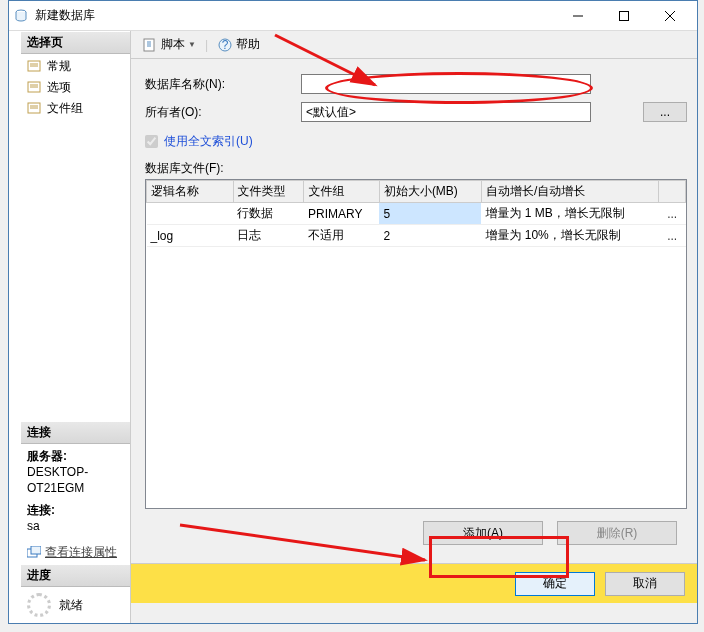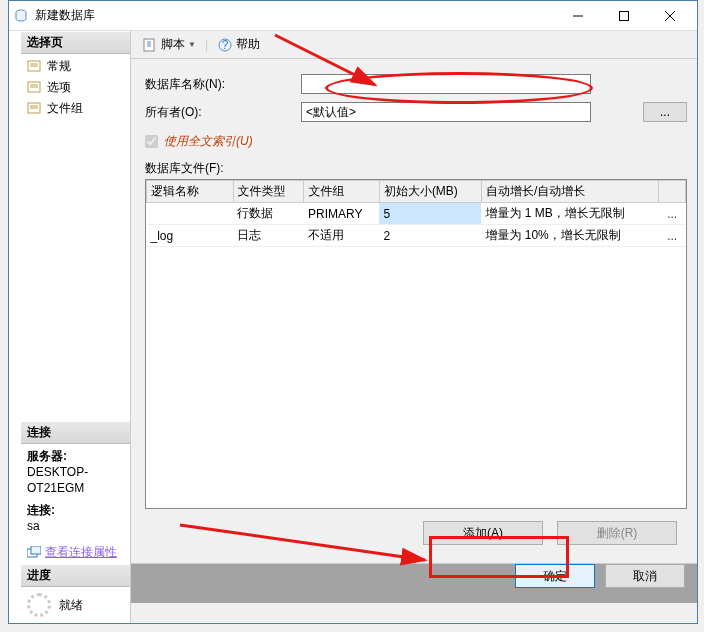--- a/index.html
+++ b/index.html
@@ -11,47 +11,47 @@
 .titlebar .ctrl { width: 46px; height: 30px; display: flex; align-items: center; justify-content: center; cursor: pointer; }
 .body { flex: 1; display: flex; overflow: hidden; }
 .sidebar { width: 172px; background: #fff; border-right: 1px solid #ccc; display: flex; flex-direction: column; padding-left: 12px; }
 .section-header { background: linear-gradient(#e8e8e8,#d8d8d8); border-top:1px solid #fff; border-bottom: 1px solid #bbb; padding: 2px 6px; font-weight: bold; }
 .nav-list { padding: 2px 0; }
 .nav-item { display: flex; align-items: center; padding: 2px 6px; cursor: pointer; }
 .nav-item .nicon { width: 16px; height: 14px; margin-right: 4px; }
 .flex-spacer { flex: 1; }
 .conn-block { padding: 4px 6px; line-height: 16px; }
 .conn-label { font-weight: bold; }
-.link { color: #8b5cf6; text-decoration: underline; cursor: pointer; }
+.link { color: #404040; text-decoration: underline; cursor: pointer; }
 .progress { display:flex; align-items:center; padding:6px;}
 .spinner { width:24px; height:24px; border:3px dotted #ccc; border-radius:50%; margin-right:8px;}
 .main { flex: 1; display: flex; flex-direction: column; background: #f0f0f0; }
 .toolbar { height: 28px; border-bottom: 1px solid #ccc; background:#f0f0f0; display: flex; align-items: center; padding: 0 6px; gap:4px;}
 .tool-btn { display: flex; align-items: center; padding: 2px 4px; cursor: pointer; border:1px solid transparent;}
 .tool-btn .ti { width:16px; height:16px; margin-right:3px;}
 .tool-btn .arrow { margin-left:3px; font-size:8px; color:#555;}
 .form-area { padding: 12px 10px 6px 14px; }
 .form-row { display:flex; align-items:center; height:26px; margin-bottom:2px;gap:44px;}
 .form-row label { width:112px; }
 .form-row input[type=text]{ flex:0 0 290px; height:20px; border:1px solid #7a7a7a; padding:0 4px; background:#fff;}
 .form-row .browse { margin-left:8px; width:44px; height:20px; border:1px solid #adadad; background:#e1e1e1; cursor:pointer; display:flex;align-items:center;justify-content:center;}
 .chk-row { display:flex; align-items:center; padding:6px 0 10px 0;}
 .chk-row input { margin-right:6px;}
-.chk-row label { color:#c2410c;font-style:italic;}
+.chk-row label { color:#1d4ed8;}
 .files-label { margin-bottom:2px;}
 .table-wrap { border:1px solid #828790; background:#fff; height:330px; overflow:hidden;}
 .table { width:100%; border-collapse:collapse; table-layout:fixed;}
 .table th { background:#f0f0f0; border:1px solid #ccc; text-align:left; font-weight:normal; padding:2px 4px; height:20px;}
 .table td { border-bottom:1px solid #eee; padding:2px 4px; height:20px; white-space:nowrap; overflow:hidden;}
 .table td.sel { background:#cde6ff;}
 .table td.ell { text-align:center; color:#333;}
 .btn-row { display:flex; justify-content:flex-end; gap:14px; padding:12px 10px;}
 .btn { width:120px; height:24px; border:1px solid #adadad; background:#e1e1e1; cursor:pointer; display:flex; align-items:center; justify-content:center;}
 .btn.disabled { color:#888; cursor:default;}
-.footer { height:40px; border-top:1px solid #ccc; display:flex; justify-content:flex-end; gap:10px; padding:0 12px; background:#a3a3a3;}
+.footer { height:40px; border-top:1px solid #ccc; display:flex; justify-content:flex-end; align-items:center; gap:10px; padding:0 12px; background:#fde047;}
 .footer .btn { width:80px; height:24px;}
 .footer .btn.primary { border:1px solid #0078d7; background:#e5f1fb;}
 
 .anno { position:absolute; pointer-events:none; }
 .ellipse1 { left:325px; top:72px; width:268px; height:32px; border:3px solid #e61717; border-radius:50%;}
 .arrow1 { left:270px; top:30px; }
 .rect1 { left:429px; top:536px; width:140px; height:42px; border:3px solid #e61717;}
 .arrow2 { left:175px; top:520px; }
 svg { display:block; }
 </style>

